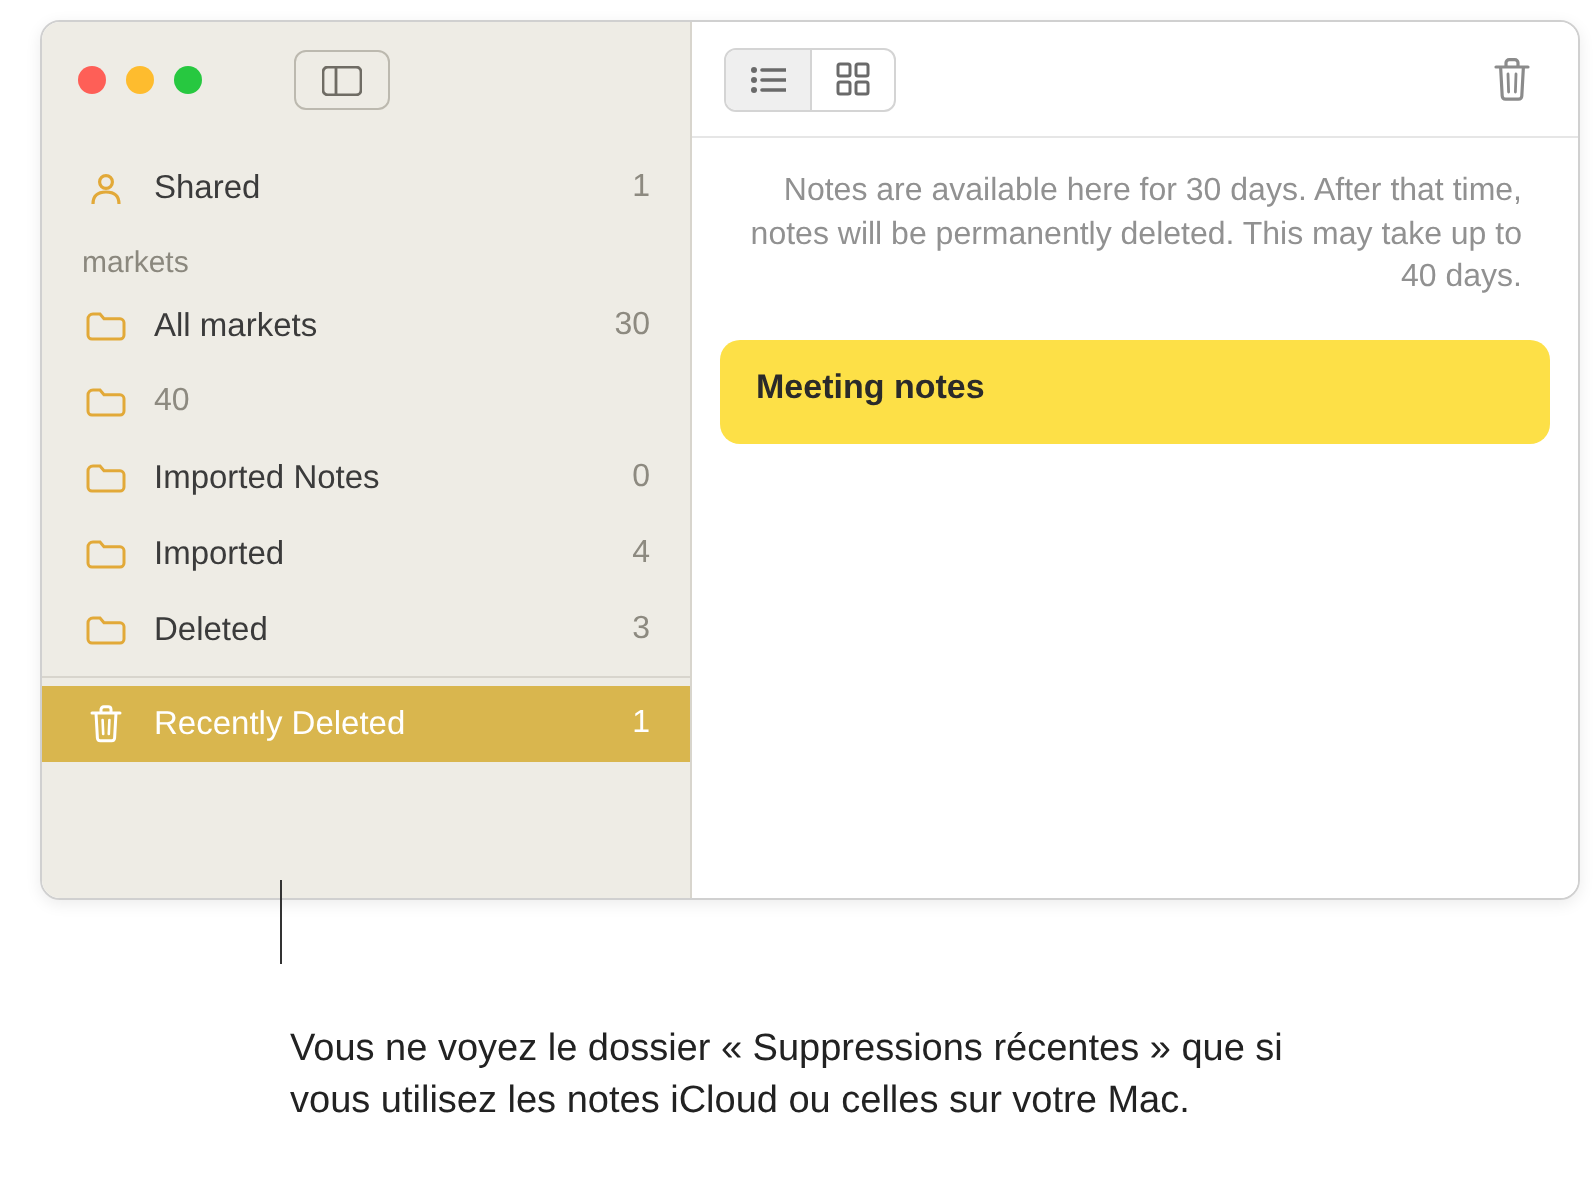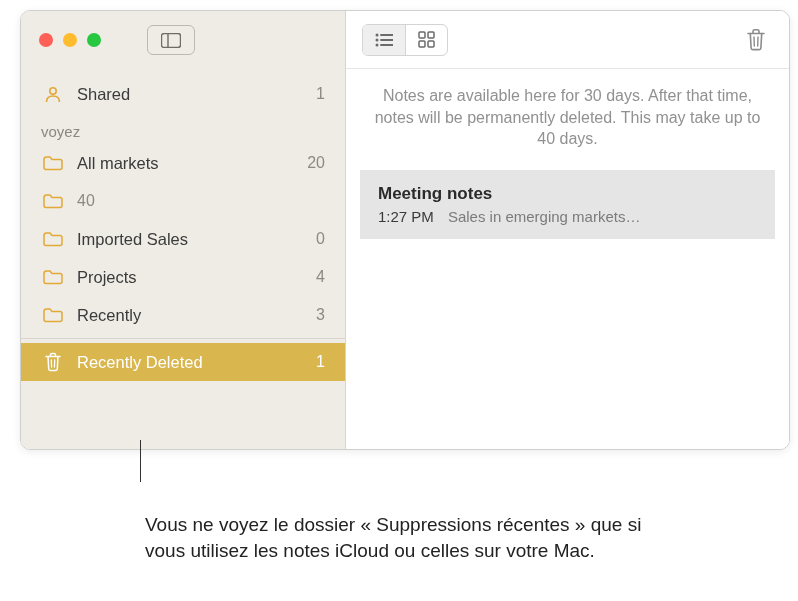--- a/index.html
+++ b/index.html
@@ -137,30 +137,30 @@
   .main-toolbar .spacer { flex: 1; }
   .trash-btn {
     width: 34px;
     height: 34px;
     display: flex;
     align-items: center;
     justify-content: center;
     color: #8b8b8b;
   }
   .info-text {
-    text-align: center;
+    text-align: right;
     color: #919191;
     font-size: 16px;
     line-height: 1.35;
     padding: 16px 28px 20px 28px;
   }
   .note-card {
     margin: 0 14px;
-    background: #e5e5e5;
-    border-radius: 0;
+    background: #fde047;
+    border-radius: 10px;
     padding: 14px 18px;
   }
   .note-title {
     font-weight: 700;
     font-size: 17px;
     color: #2a2a2a;
     margin-bottom: 4px;
   }
   .note-sub {
     font-size: 15px;
@@ -213,64 +213,64 @@
         <span class="icon">
           <svg width="20" height="20" viewBox="0 0 20 20">
             <circle cx="10" cy="7" r="3.2" fill="none" stroke="#e2a938" stroke-width="1.6"></circle>
             <path d="M3.5 18 C3.5 13.5 6.5 12 10 12 C13.5 12 16.5 13.5 16.5 18" fill="none" stroke="#e2a938" stroke-width="1.6"></path>
           </svg>
         </span>
         <span class="label">Shared</span>
         <span class="count">1</span>
       </div>
 
-      <div class="sidebar-section-header">voyez</div>
+      <div class="sidebar-section-header">markets</div>
 
       <div class="sidebar-item">
         <span class="icon">
           <svg width="20" height="16" viewBox="0 0 20 16">
               <path d="M1 4.5 C1 3.1 2 2 3.5 2 L7 2 L9 4.4 L17 4.4 C18.1 4.4 19 5.3 19 6.4 L19 12.5 C19 13.6 18.1 14.5 17 14.5 L3 14.5 C1.9 14.5 1 13.6 1 12.5 Z" fill="none" stroke="#e2a938" stroke-width="1.5"></path>
             </svg>
         </span>
         <span class="label">All markets</span>
-        <span class="count">20</span>
+        <span class="count">30</span>
       </div>
       <div class="sidebar-item">
         <span class="icon">
           <svg width="20" height="16" viewBox="0 0 20 16">
               <path d="M1 4.5 C1 3.1 2 2 3.5 2 L7 2 L9 4.4 L17 4.4 C18.1 4.4 19 5.3 19 6.4 L19 12.5 C19 13.6 18.1 14.5 17 14.5 L3 14.5 C1.9 14.5 1 13.6 1 12.5 Z" fill="none" stroke="#e2a938" stroke-width="1.5"></path>
             </svg>
         </span>
         <span class="count">40</span>
       </div>
       <div class="sidebar-item">
         <span class="icon">
           <svg width="20" height="16" viewBox="0 0 20 16">
               <path d="M1 4.5 C1 3.1 2 2 3.5 2 L7 2 L9 4.4 L17 4.4 C18.1 4.4 19 5.3 19 6.4 L19 12.5 C19 13.6 18.1 14.5 17 14.5 L3 14.5 C1.9 14.5 1 13.6 1 12.5 Z" fill="none" stroke="#e2a938" stroke-width="1.5"></path>
             </svg>
         </span>
-        <span class="label">Imported Sales</span>
+        <span class="label">Imported Notes</span>
         <span class="count">0</span>
       </div>
       <div class="sidebar-item">
         <span class="icon">
           <svg width="20" height="16" viewBox="0 0 20 16">
               <path d="M1 4.5 C1 3.1 2 2 3.5 2 L7 2 L9 4.4 L17 4.4 C18.1 4.4 19 5.3 19 6.4 L19 12.5 C19 13.6 18.1 14.5 17 14.5 L3 14.5 C1.9 14.5 1 13.6 1 12.5 Z" fill="none" stroke="#e2a938" stroke-width="1.5"></path>
             </svg>
         </span>
-        <span class="label">Projects</span>
+        <span class="label">Imported</span>
         <span class="count">4</span>
       </div>
       <div class="sidebar-item">
         <span class="icon">
           <svg width="20" height="16" viewBox="0 0 20 16">
               <path d="M1 4.5 C1 3.1 2 2 3.5 2 L7 2 L9 4.4 L17 4.4 C18.1 4.4 19 5.3 19 6.4 L19 12.5 C19 13.6 18.1 14.5 17 14.5 L3 14.5 C1.9 14.5 1 13.6 1 12.5 Z" fill="none" stroke="#e2a938" stroke-width="1.5"></path>
             </svg>
         </span>
-        <span class="label">Recently</span>
+        <span class="label">Deleted</span>
         <span class="count">3</span>
       </div>
 
       <div class="sidebar-divider"></div>
 
       <div class="sidebar-item selected">
         <span class="icon">
           <svg width="18" height="20" viewBox="0 0 18 20">
             <path d="M2 4.5 L16 4.5 M6.5 4.5 L6.5 2.8 C6.5 2 7.1 1.4 7.9 1.4 L10.1 1.4 C10.9 1.4 11.5 2 11.5 2.8 L11.5 4.5 M4 4.5 L4.7 17 C4.75 17.8 5.4 18.4 6.2 18.4 L11.8 18.4 C12.6 18.4 13.25 17.8 13.3 17 L14 4.5" fill="none" stroke="#ffffff" stroke-width="1.5" stroke-linecap="round"></path>
             <line x1="7.3" y1="8" x2="7.6" y2="15" stroke="#ffffff" stroke-width="1.3" stroke-linecap="round"></line>
@@ -318,22 +318,18 @@
             <line x1="12" y1="9" x2="11.7" y2="18" stroke="currentColor" stroke-width="1.4" stroke-linecap="round"></line>
           </svg>
         </span>
       </div>
     </div>
 
     <div class="info-text">Notes are available here for 30 days. After that time, notes will be permanently deleted. This may take up to 40 days.</div>
 
     <div class="note-card">
       <div class="note-title">Meeting notes</div>
-      <div class="note-sub">
-        <span class="time">1:27 PM</span>
-        <span class="preview">Sales in emerging markets…</span>
-      </div>
     </div>
   </div>
 </div>
 
 <div class="callout-line"></div>
 <div class="callout-text">Vous ne voyez le dossier « Suppressions récentes » que si vous utilisez les notes iCloud ou celles sur votre Mac.</div>
 
 </body></html>

